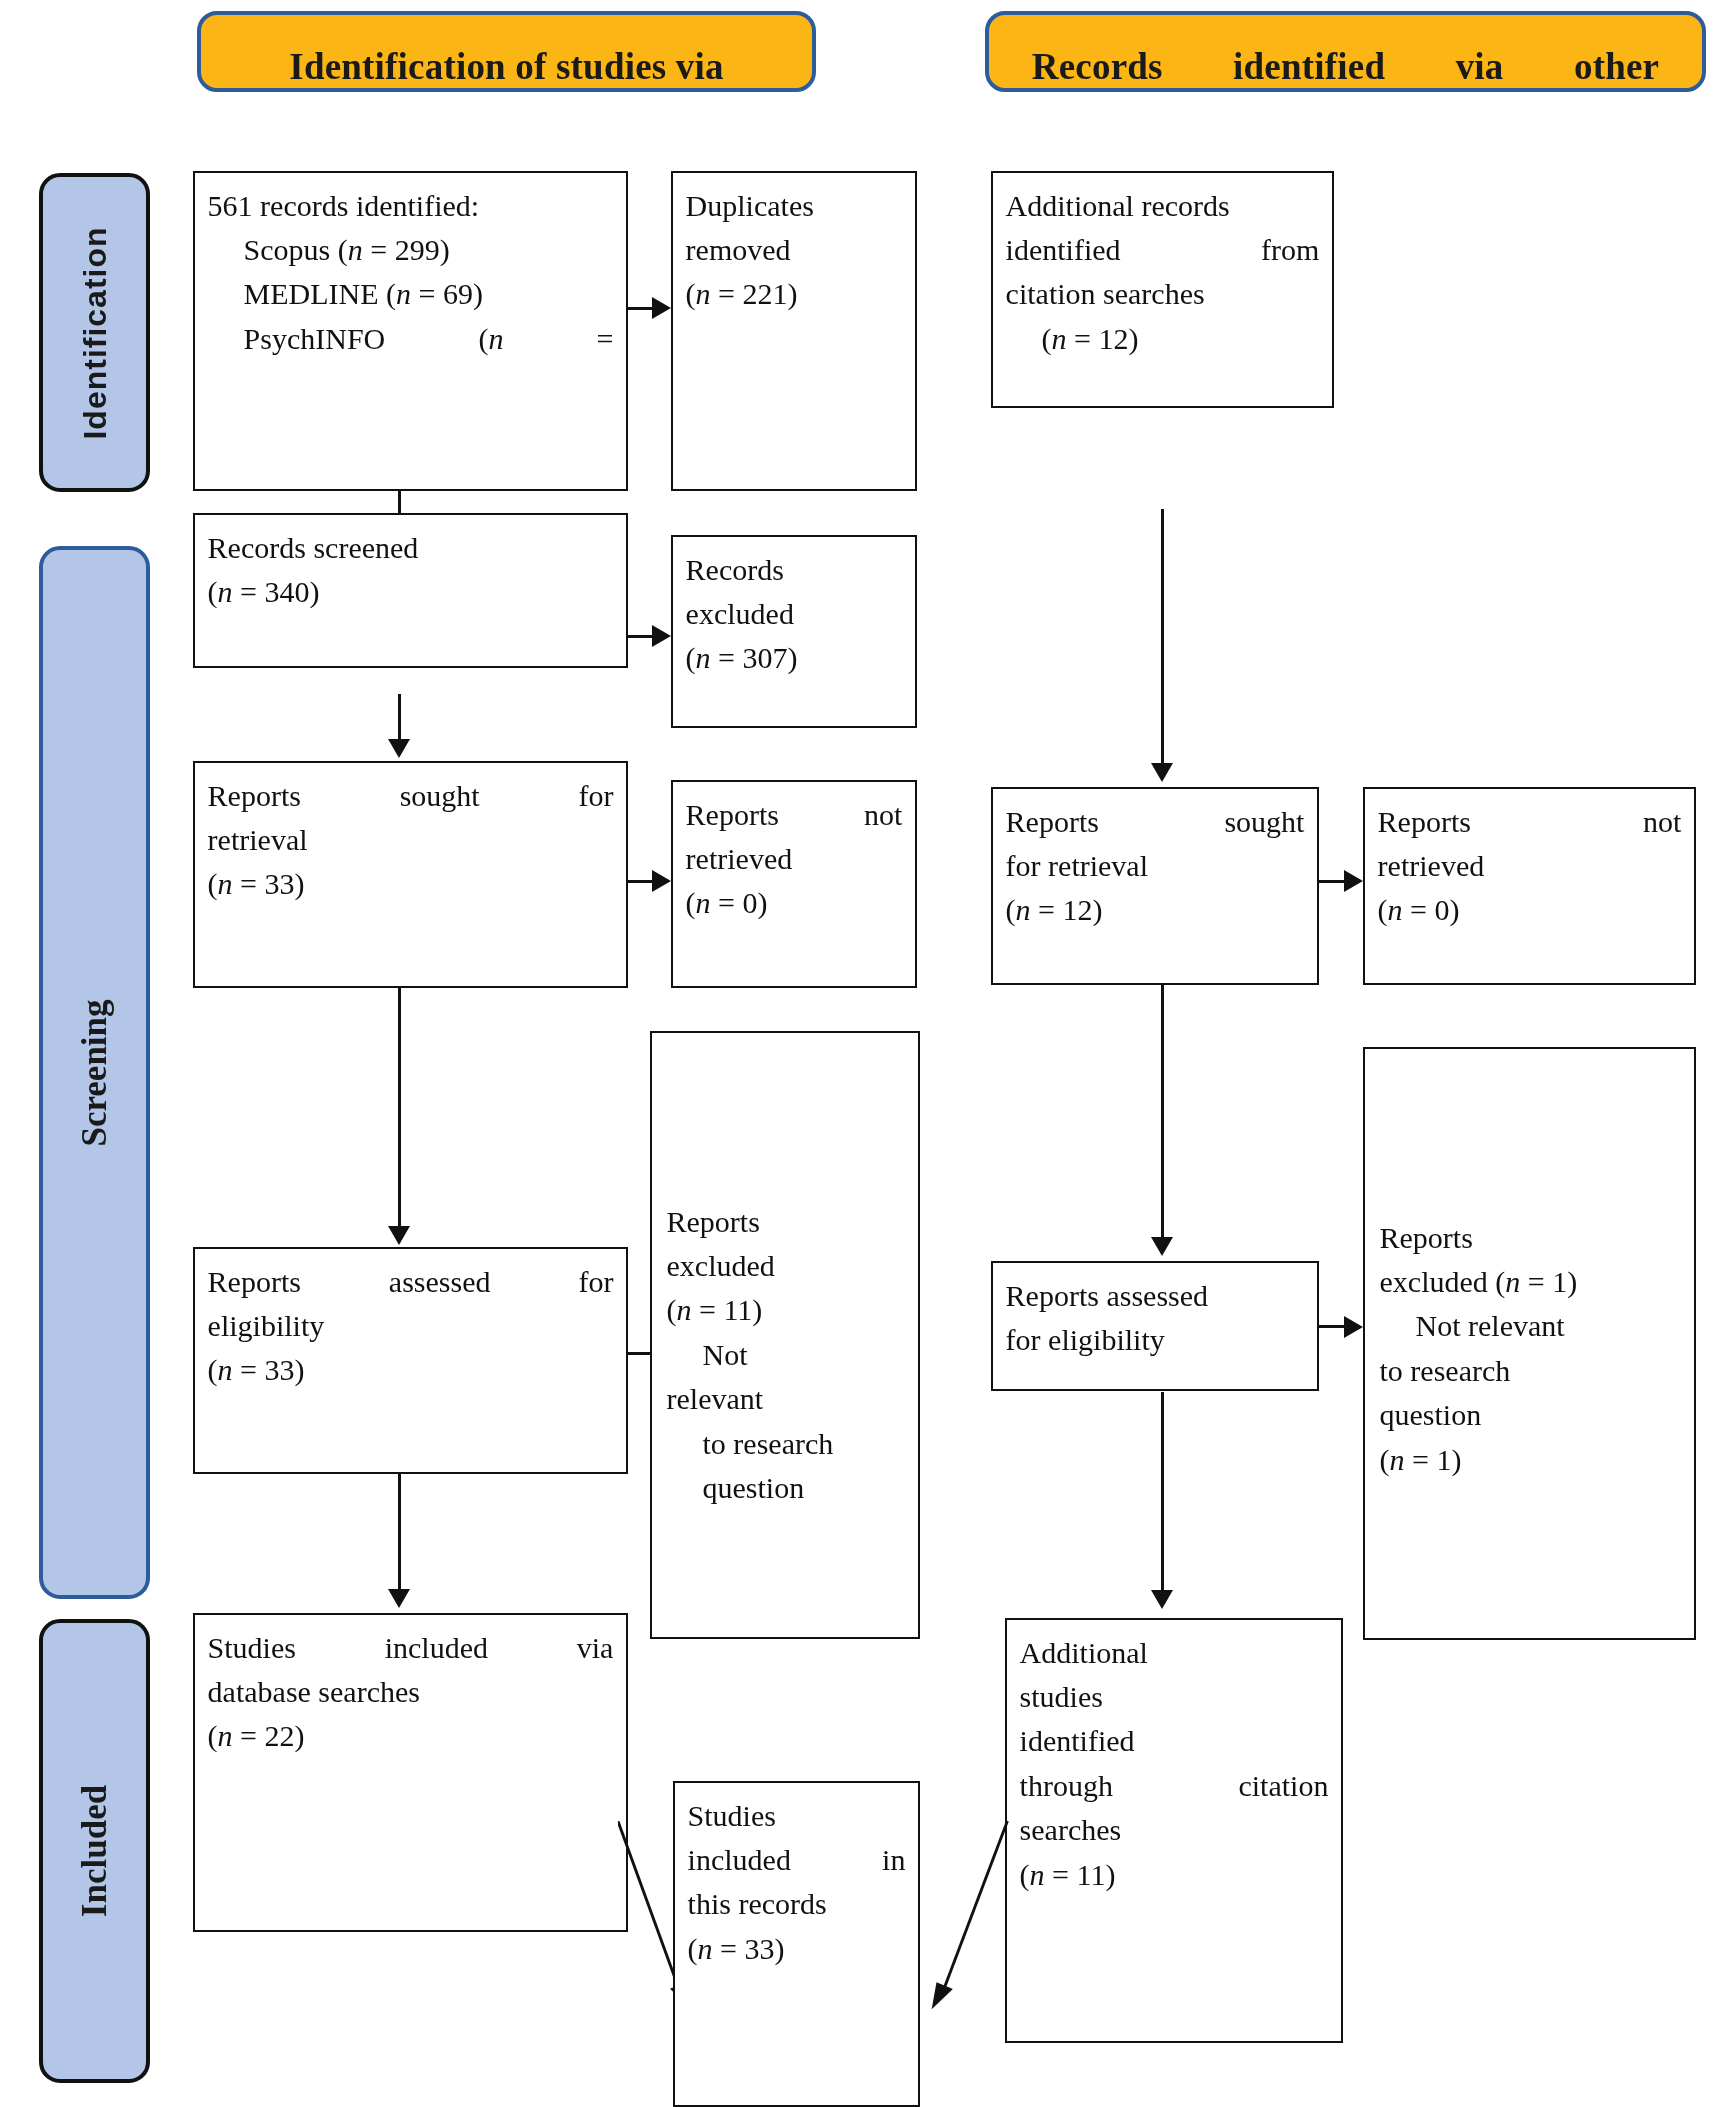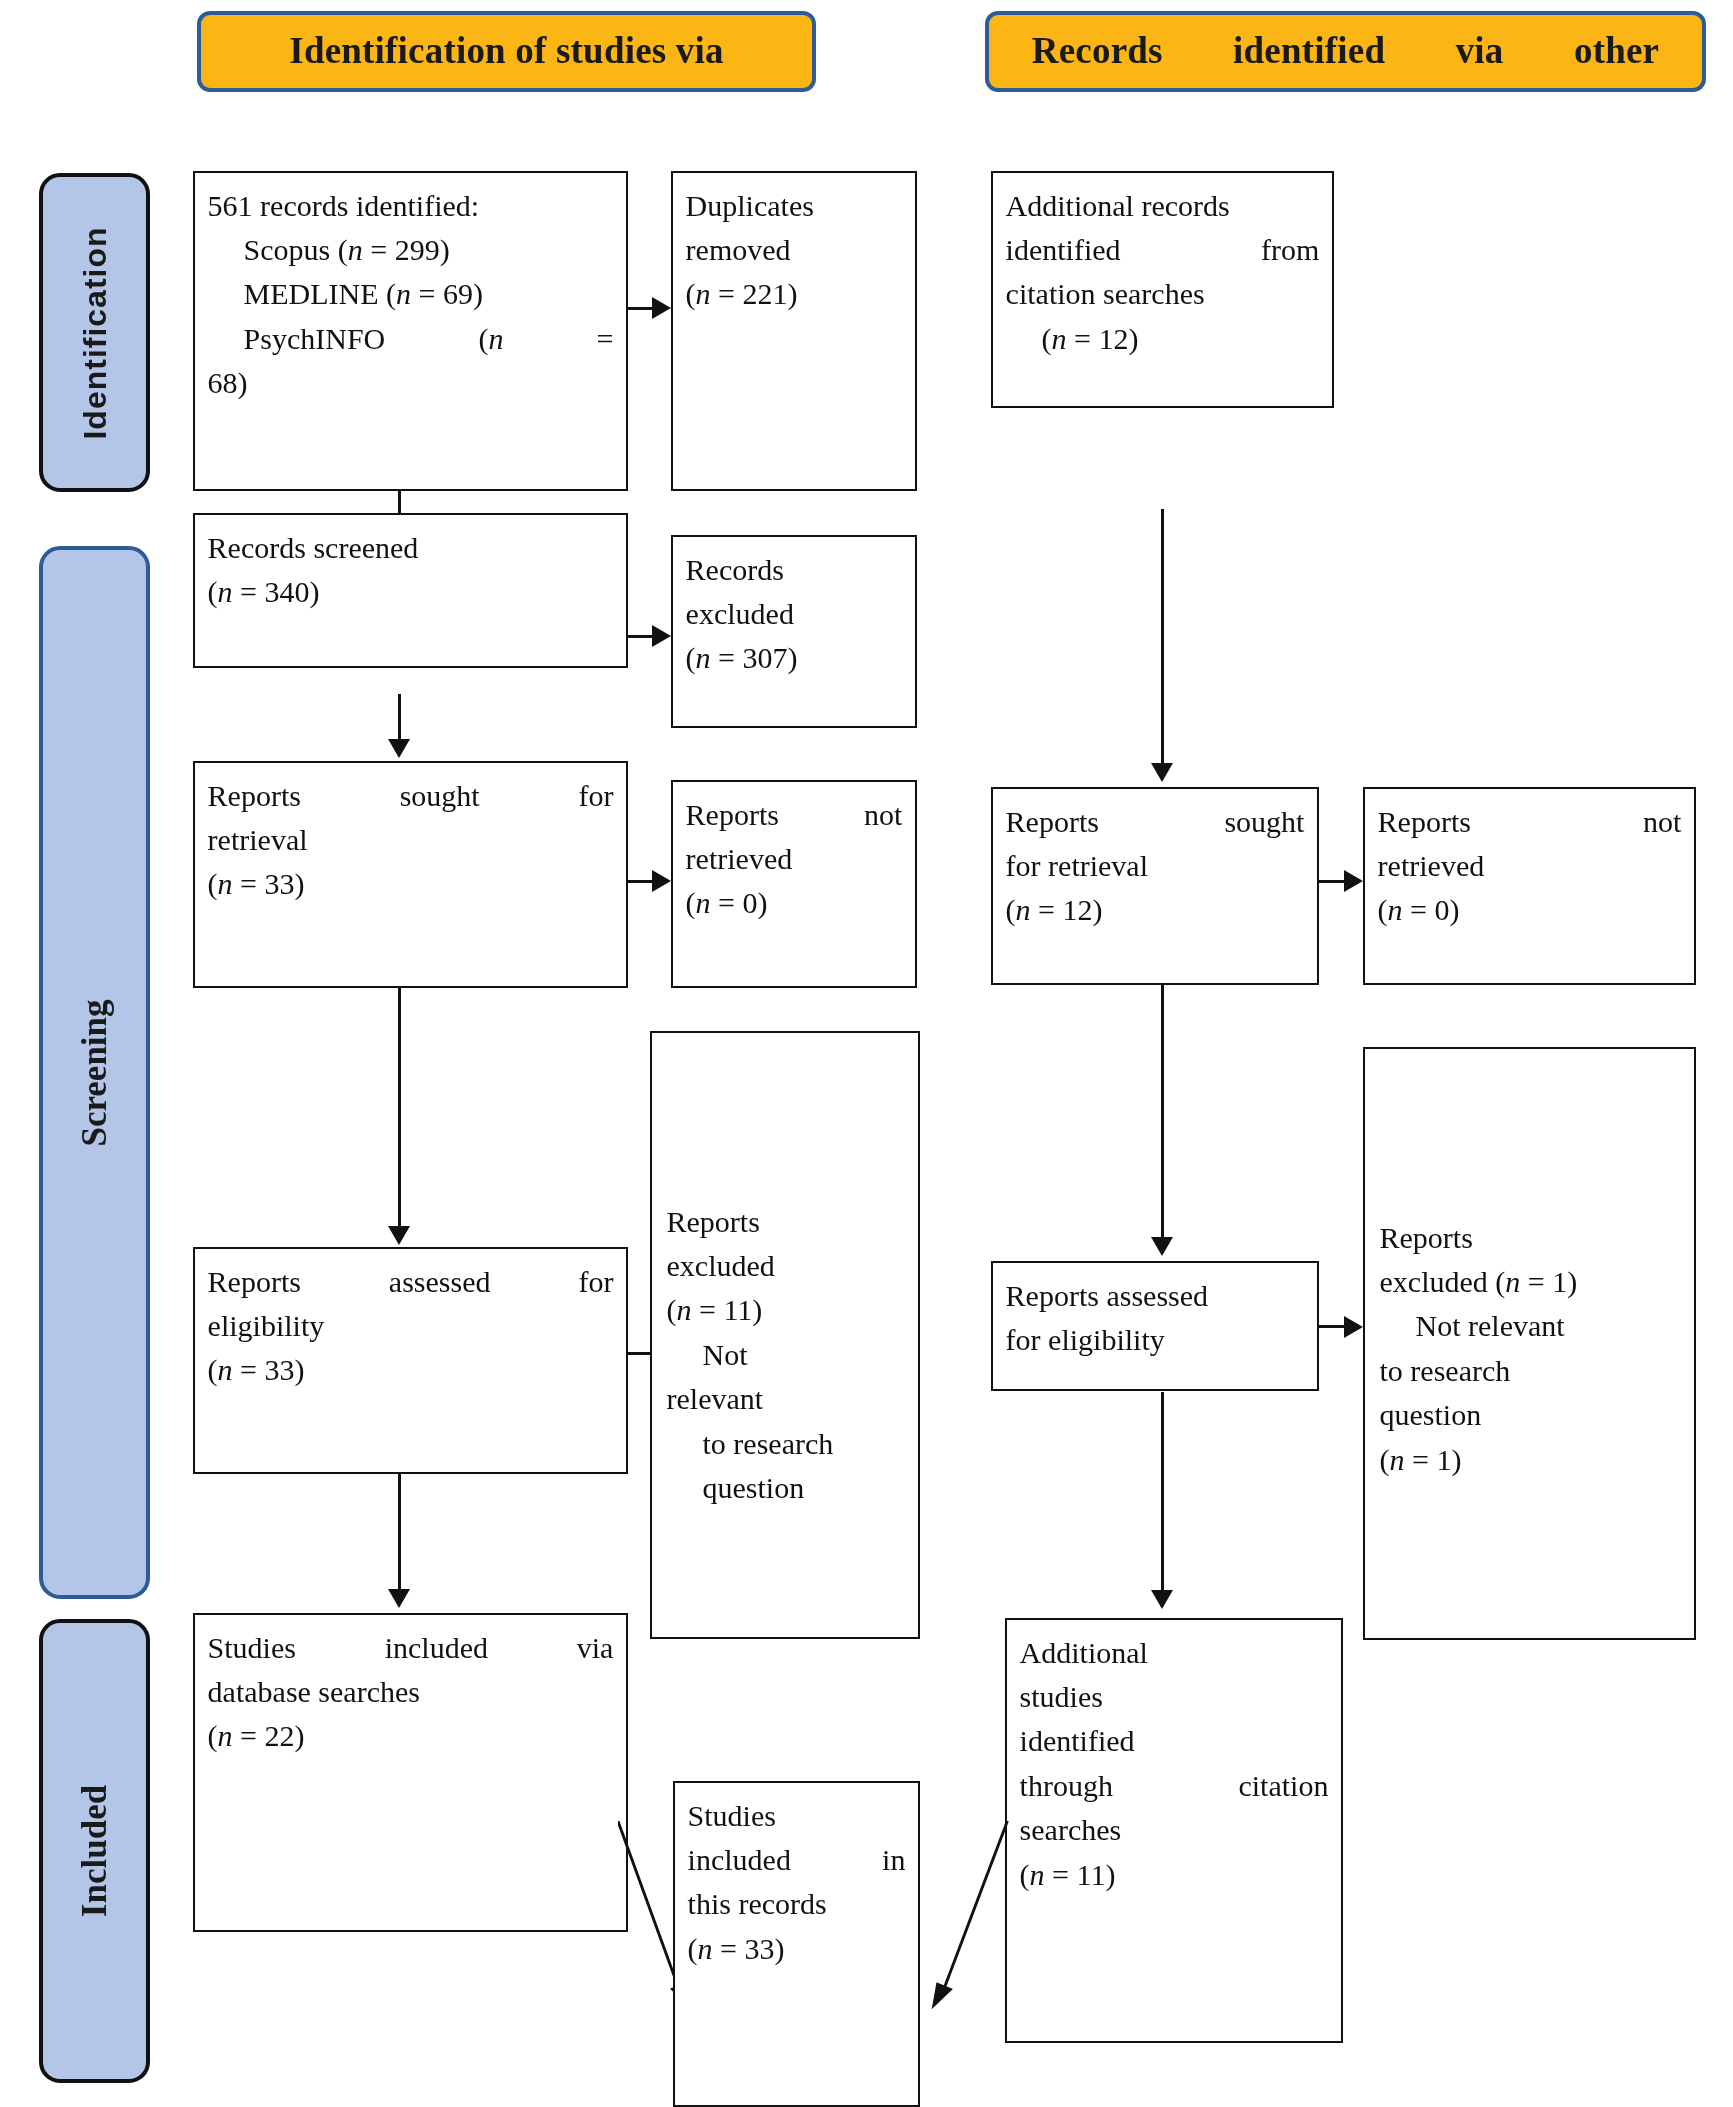--- a/index.html
+++ b/index.html
@@ -16,24 +16,24 @@
     height: 2108px;
     background: #ffffff;
     overflow: hidden;
   }
 
   
   .banner {
     position: absolute;
     background: #FBB615;
     border: 4.8px solid #2E5C9A;
-    border-radius: 13px;
+    border-radius: 20px;
     box-sizing: border-box;
     display: flex;
-    align-items: center;
+    align-items: flex-end;
     justify-content: center;
     color: #1a1a1a;
     font-weight: bold;
     font-size: 37px;
     letter-spacing: 0.2px;
   }
   .banner .btxt {
     width: 88%;
     text-align: justify;
     text-align-last: justify;
@@ -148,21 +148,20 @@
     <div class="t left">561 records identified:</div>
     <div class="t ind left">
       <span>Scopus (</span><i>n</i><span> = 299)</span>
     </div>
     <div class="t ind left">
       <span>MEDLINE (</span><i>n</i><span> = 69)</span>
     </div>
     <div class="t ind jfull">
       <span>PsychINFO  (</span><i>n</i><span>  =</span>
     </div>
-    <div class="t left">68)</div>
   </div>
 
   <div class="hline" style="left:628px; top:307px; width:25px;"></div>
   <div class="arrow-right" style="left:652px; top:297px;"></div>
 
   <div class="box" style="left:671px; top:171px; width:246px; height:320px;">
     <div class="t left">Duplicates</div>
     <div class="t left">removed</div>
     <div class="t left">
       <span>(</span><i>n</i><span> = 221)</span>

